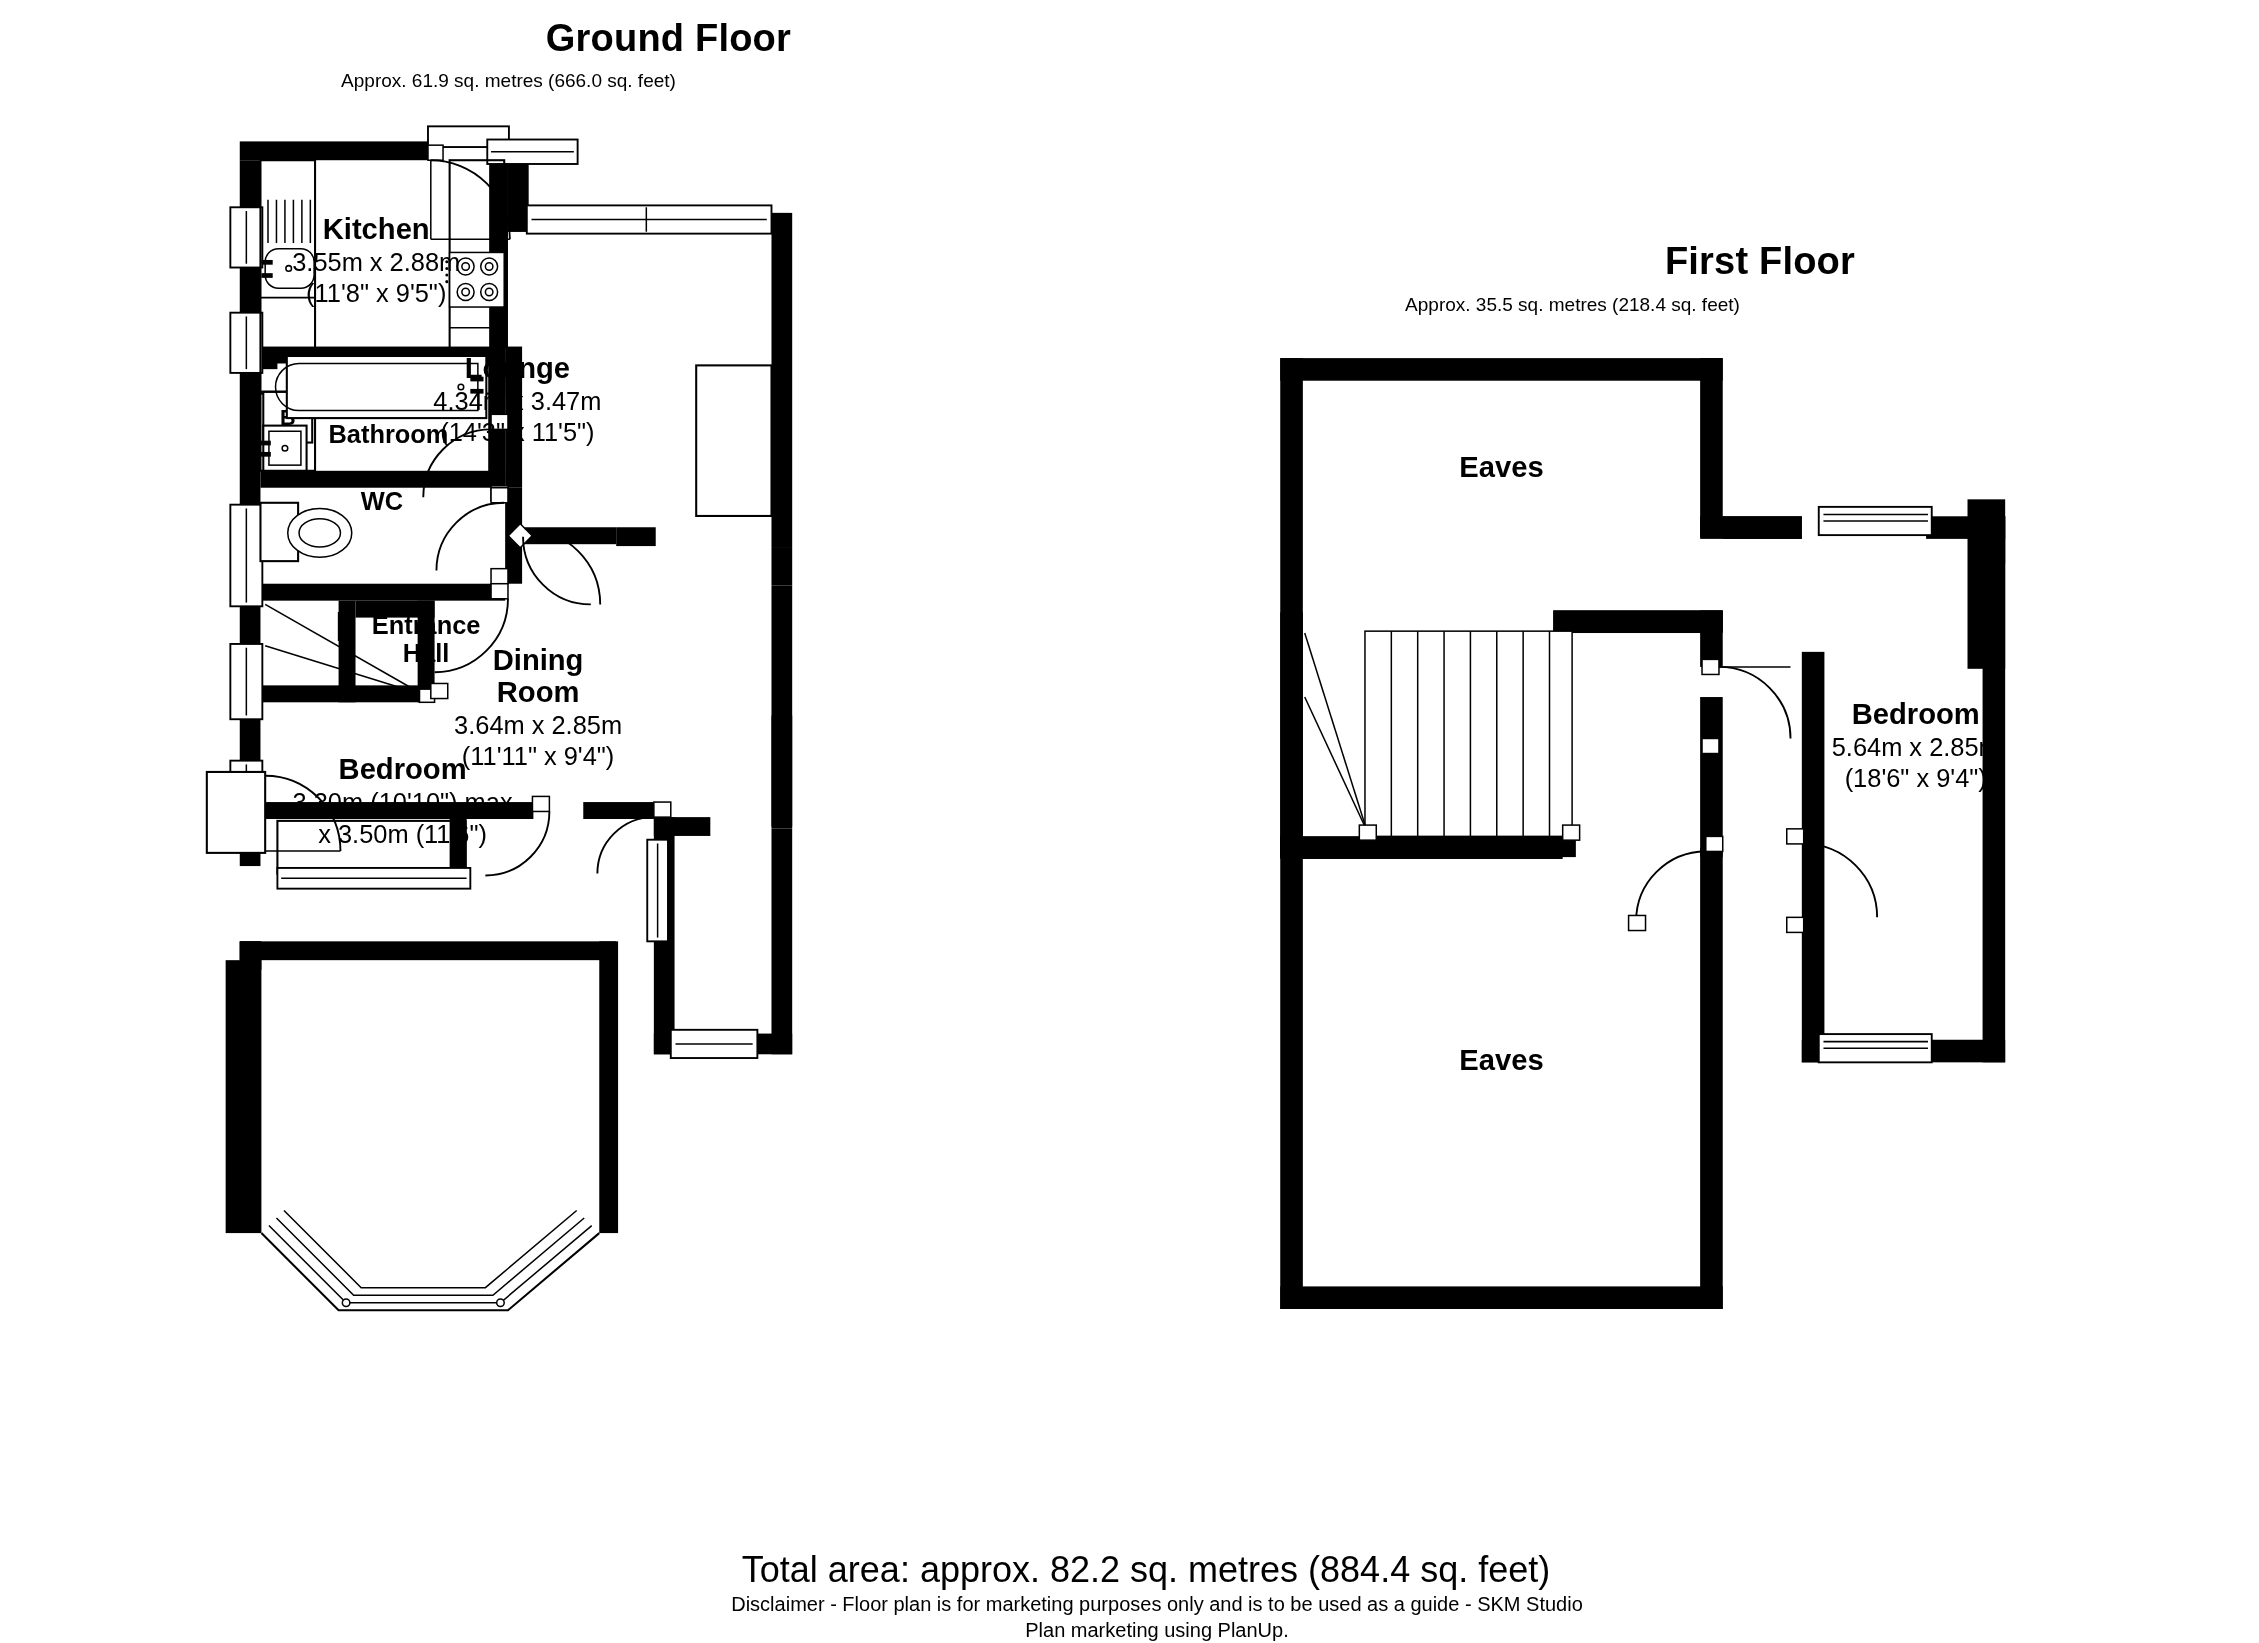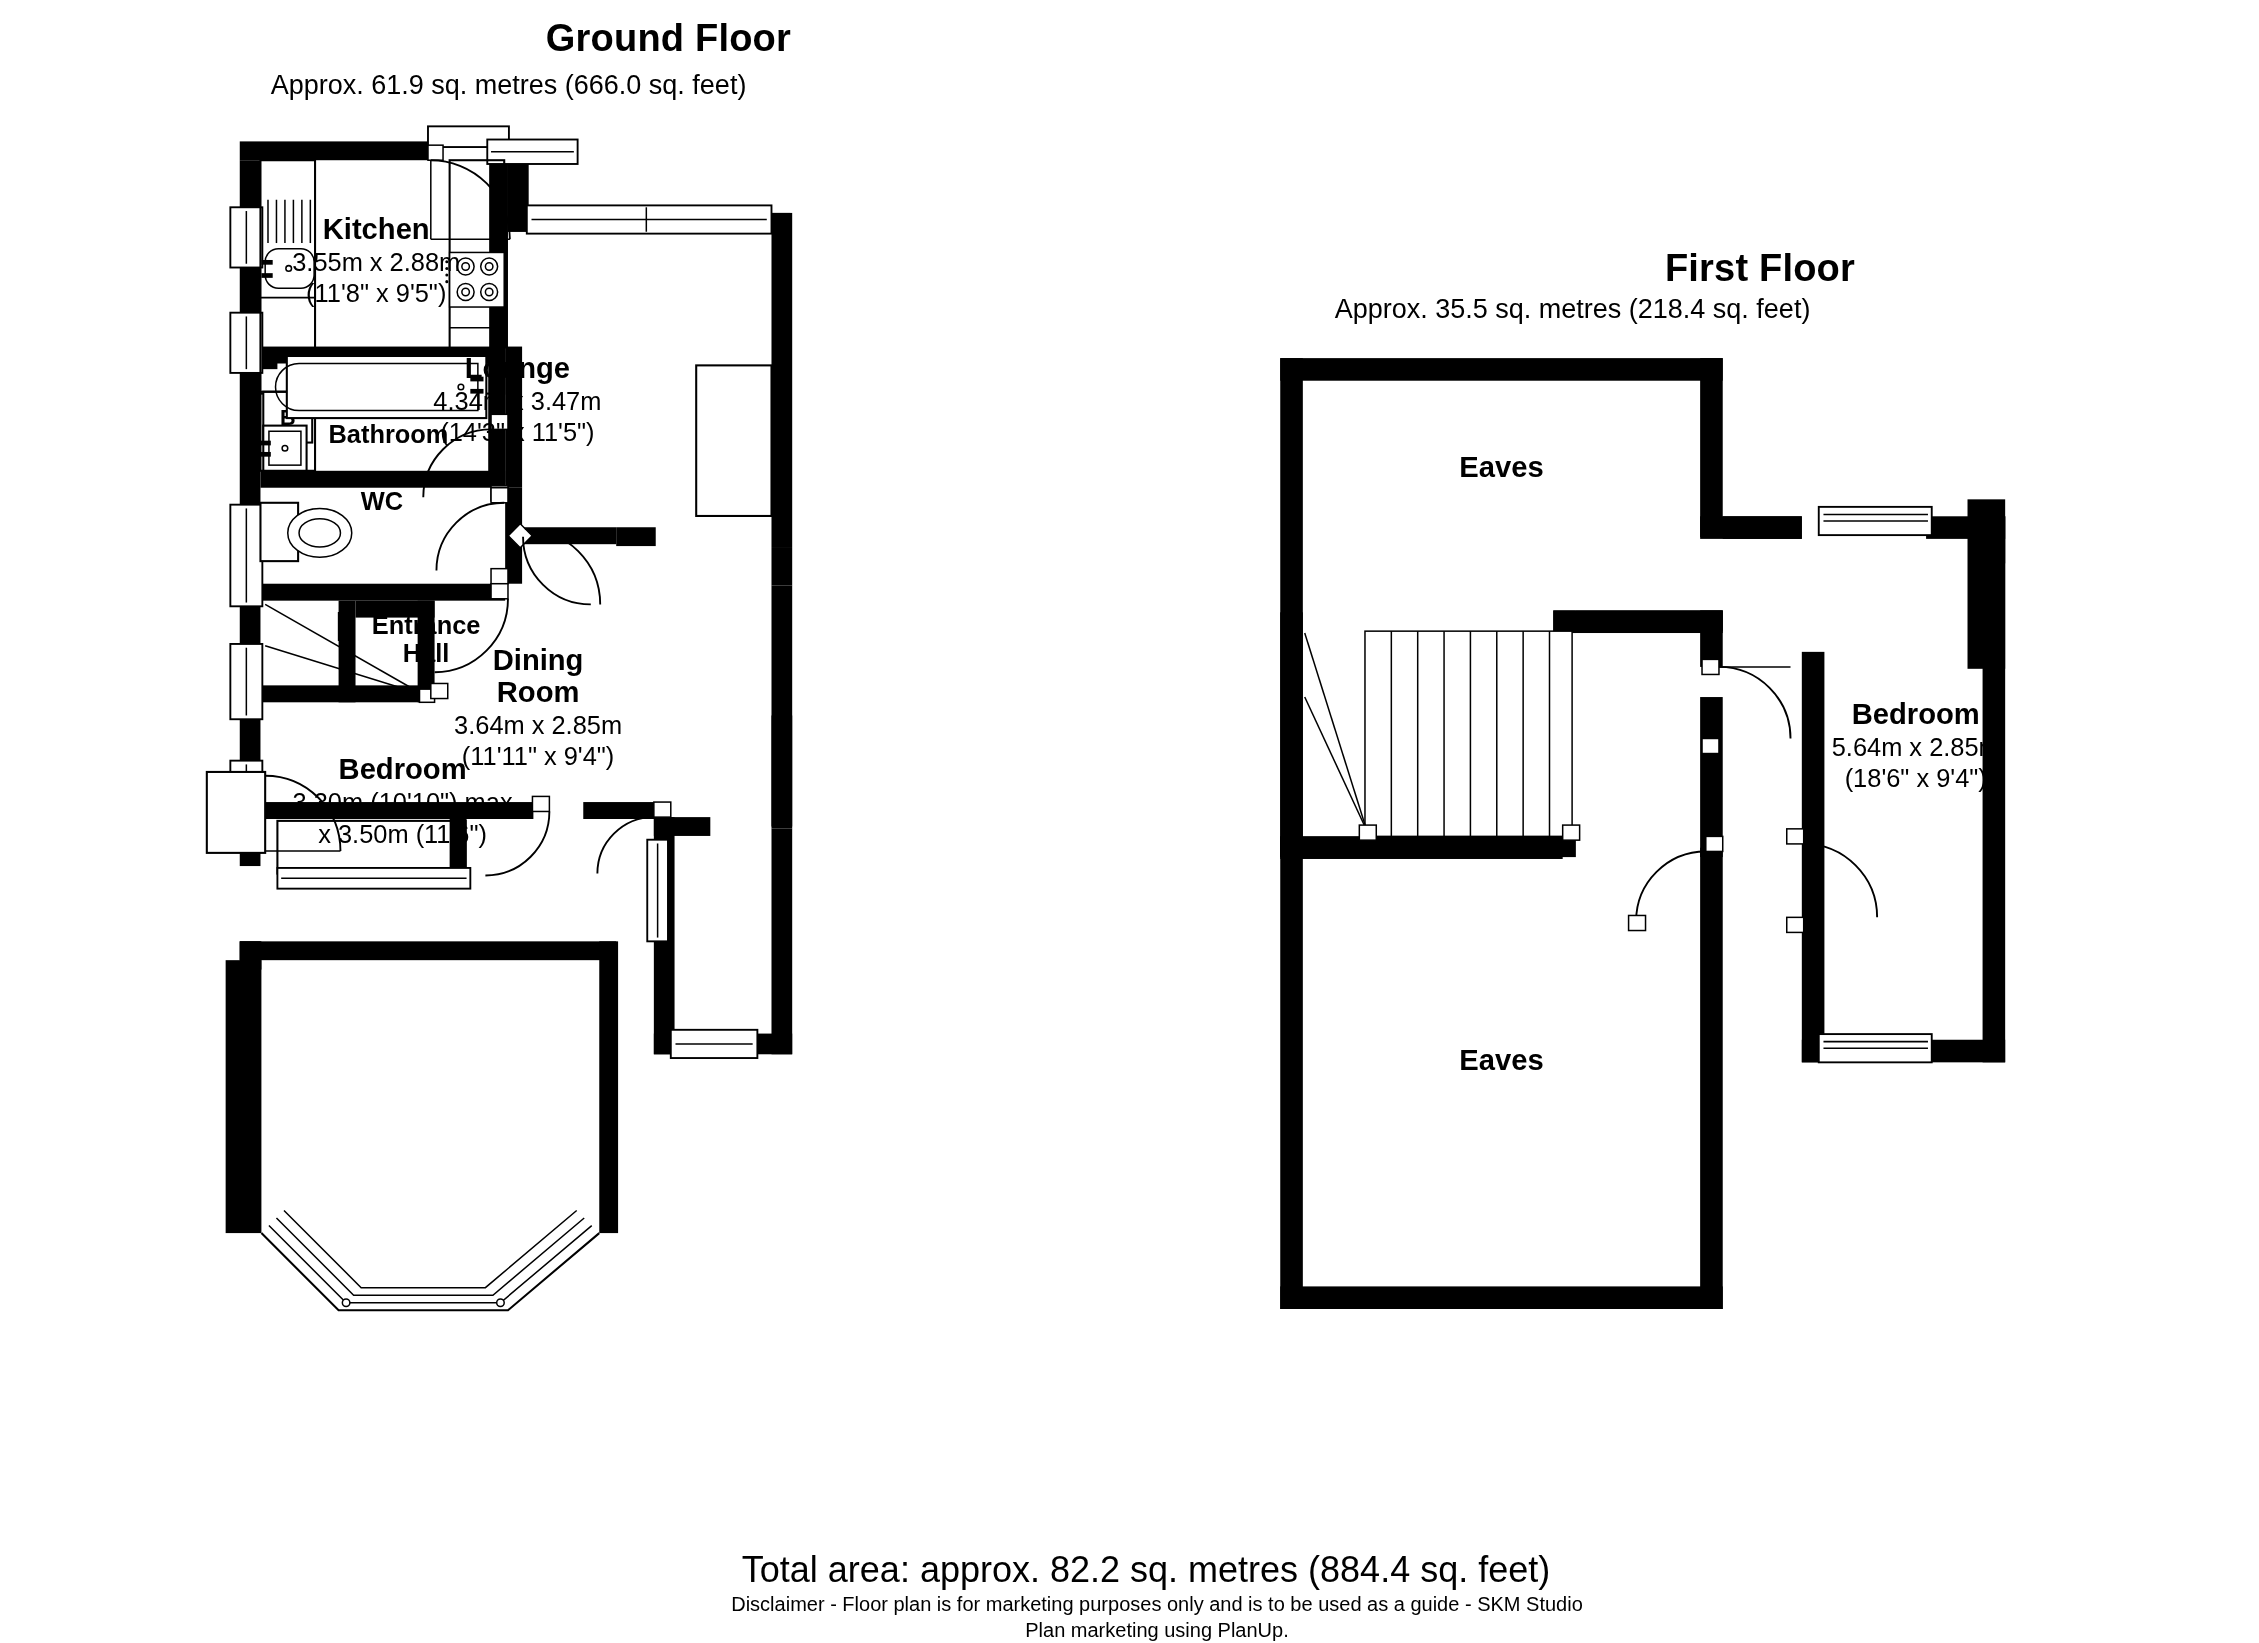--- a/index.html
+++ b/index.html
@@ -24,26 +24,26 @@
     position: absolute;
     text-align: right;
     font-weight: bold;
     font-size: 38px;
     letter-spacing: 0.2px;
     white-space: nowrap;
   }
   .floor-sub {
     position: absolute;
     text-align: center;
-    font-size: 27px;
+    font-size: 19px;
     white-space: nowrap;
   }
   #gf-title { left: 226px; top: 17px; width: 565px; }
   #gf-sub   { left: 226px; top: 70px; width: 565px; }
-  #ff-title { left: 1290px; top: 247px; width: 565px; }
+  #ff-title { left: 1290px; top: 240px; width: 565px; }
   #ff-sub   { left: 1290px; top: 294px; width: 565px; }
 
   
   .total-area {
     position: absolute;
     left: 0; top: 1549px;
     width: 2260px;
     text-align: center;
     font-size: 36px;
     white-space: nowrap;

